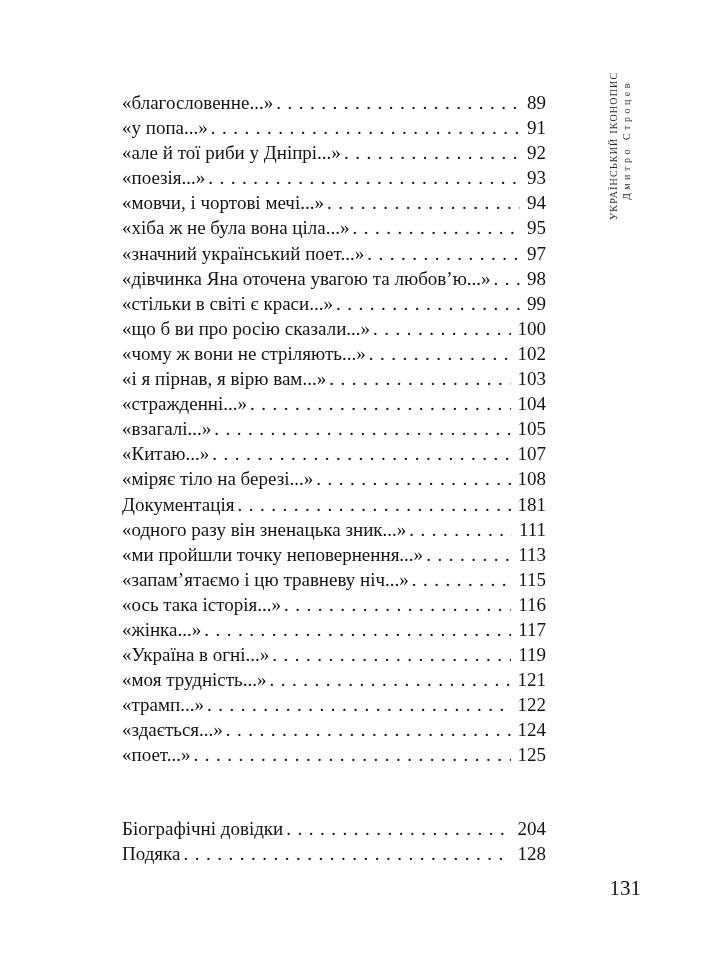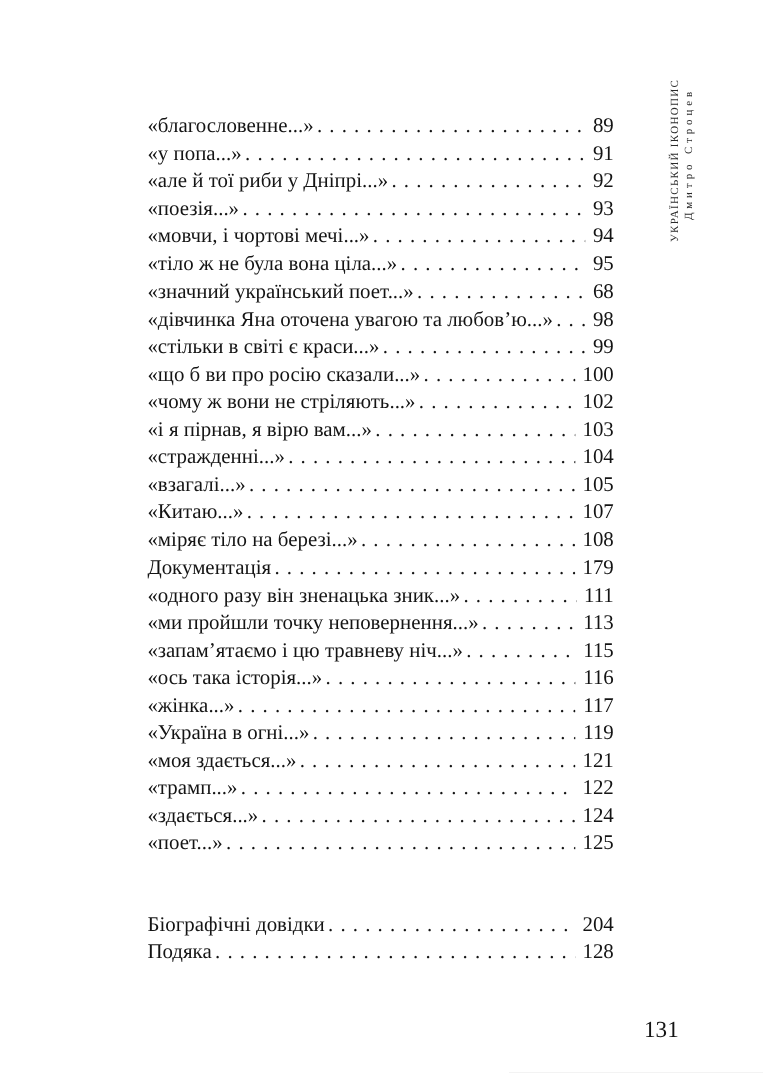--- a/index.html
+++ b/index.html
@@ -12,21 +12,21 @@
     font-family: "Liberation Serif", "DejaVu Serif", serif;
     color: #141414;
   }
 
   
   .toc {
     position: absolute;
     left: 118px;
     top: 86px;
     width: 424px;
-    margin: 16px;
+    margin: 4px;
     padding: 0;
     list-style: none;
     font-size: 19px;
     line-height: 25.1px;
   }
   .toc-row {
     display: flex;
     align-items: baseline;
     white-space: nowrap;
   }
@@ -73,24 +73,23 @@
     font-size: 10px;
     letter-spacing: 3.5px;
     line-height: 13px;
     white-space: nowrap;
   }
 
   
   .folio {
     position: absolute;
     top: 876px;
-    right: 92px;
+    right: 68px;
     font-size: 21px;
     color: #141414;
-    margin-top: 48px;
   }
 </style>
 </head>
 <body>
 
 <div class="page">
 
   <div class="vheader">
     <div class="vh-title">УКРАЇНСЬКИЙ ІКОНОПИС</div>
     <div class="vh-author">Дмитро Строцев</div>
@@ -121,29 +120,29 @@
     <span class="entry-page">93</span>
   </li>
 
   <li class="toc-row">
     <span class="entry-title">«мовчи, і чортові мечі...»</span>
     <span class="dots"></span>
     <span class="entry-page">94</span>
   </li>
 
   <li class="toc-row">
-    <span class="entry-title">«тіло ж не була вона ціла...»</span>
+    <span class="entry-title">«хіба ж не була вона ціла...»</span>
     <span class="dots"></span>
     <span class="entry-page">95</span>
   </li>
 
   <li class="toc-row">
     <span class="entry-title">«значний український поет...»</span>
     <span class="dots"></span>
-    <span class="entry-page">68</span>
+    <span class="entry-page">97</span>
   </li>
 
   <li class="toc-row">
     <span class="entry-title">«дівчинка Яна оточена увагою та любов’ю...»</span>
     <span class="dots"></span>
     <span class="entry-page">98</span>
   </li>
 
   <li class="toc-row">
     <span class="entry-title">«стільки в світі є краси...»</span>
@@ -190,21 +189,21 @@
 
   <li class="toc-row">
     <span class="entry-title">«міряє тіло на березі...»</span>
     <span class="dots"></span>
     <span class="entry-page">108</span>
   </li>
 
   <li class="toc-row">
     <span class="entry-title">Документація</span>
     <span class="dots"></span>
-    <span class="entry-page">179</span>
+    <span class="entry-page">181</span>
   </li>
 
   <li class="toc-row">
     <span class="entry-title">«одного разу він зненацька зник...»</span>
     <span class="dots"></span>
     <span class="entry-page">111</span>
   </li>
 
   <li class="toc-row">
     <span class="entry-title">«ми пройшли точку неповернення...»</span>
@@ -230,21 +229,21 @@
     <span class="entry-page">117</span>
   </li>
 
   <li class="toc-row">
     <span class="entry-title">«Україна в огні...»</span>
     <span class="dots"></span>
     <span class="entry-page">119</span>
   </li>
 
   <li class="toc-row">
-    <span class="entry-title">«моя здається...»</span>
+    <span class="entry-title">«моя трудність...»</span>
     <span class="dots"></span>
     <span class="entry-page">121</span>
   </li>
 
   <li class="toc-row">
     <span class="entry-title">«трамп...»</span>
     <span class="dots"></span>
     <span class="entry-page">122</span>
   </li>
 

